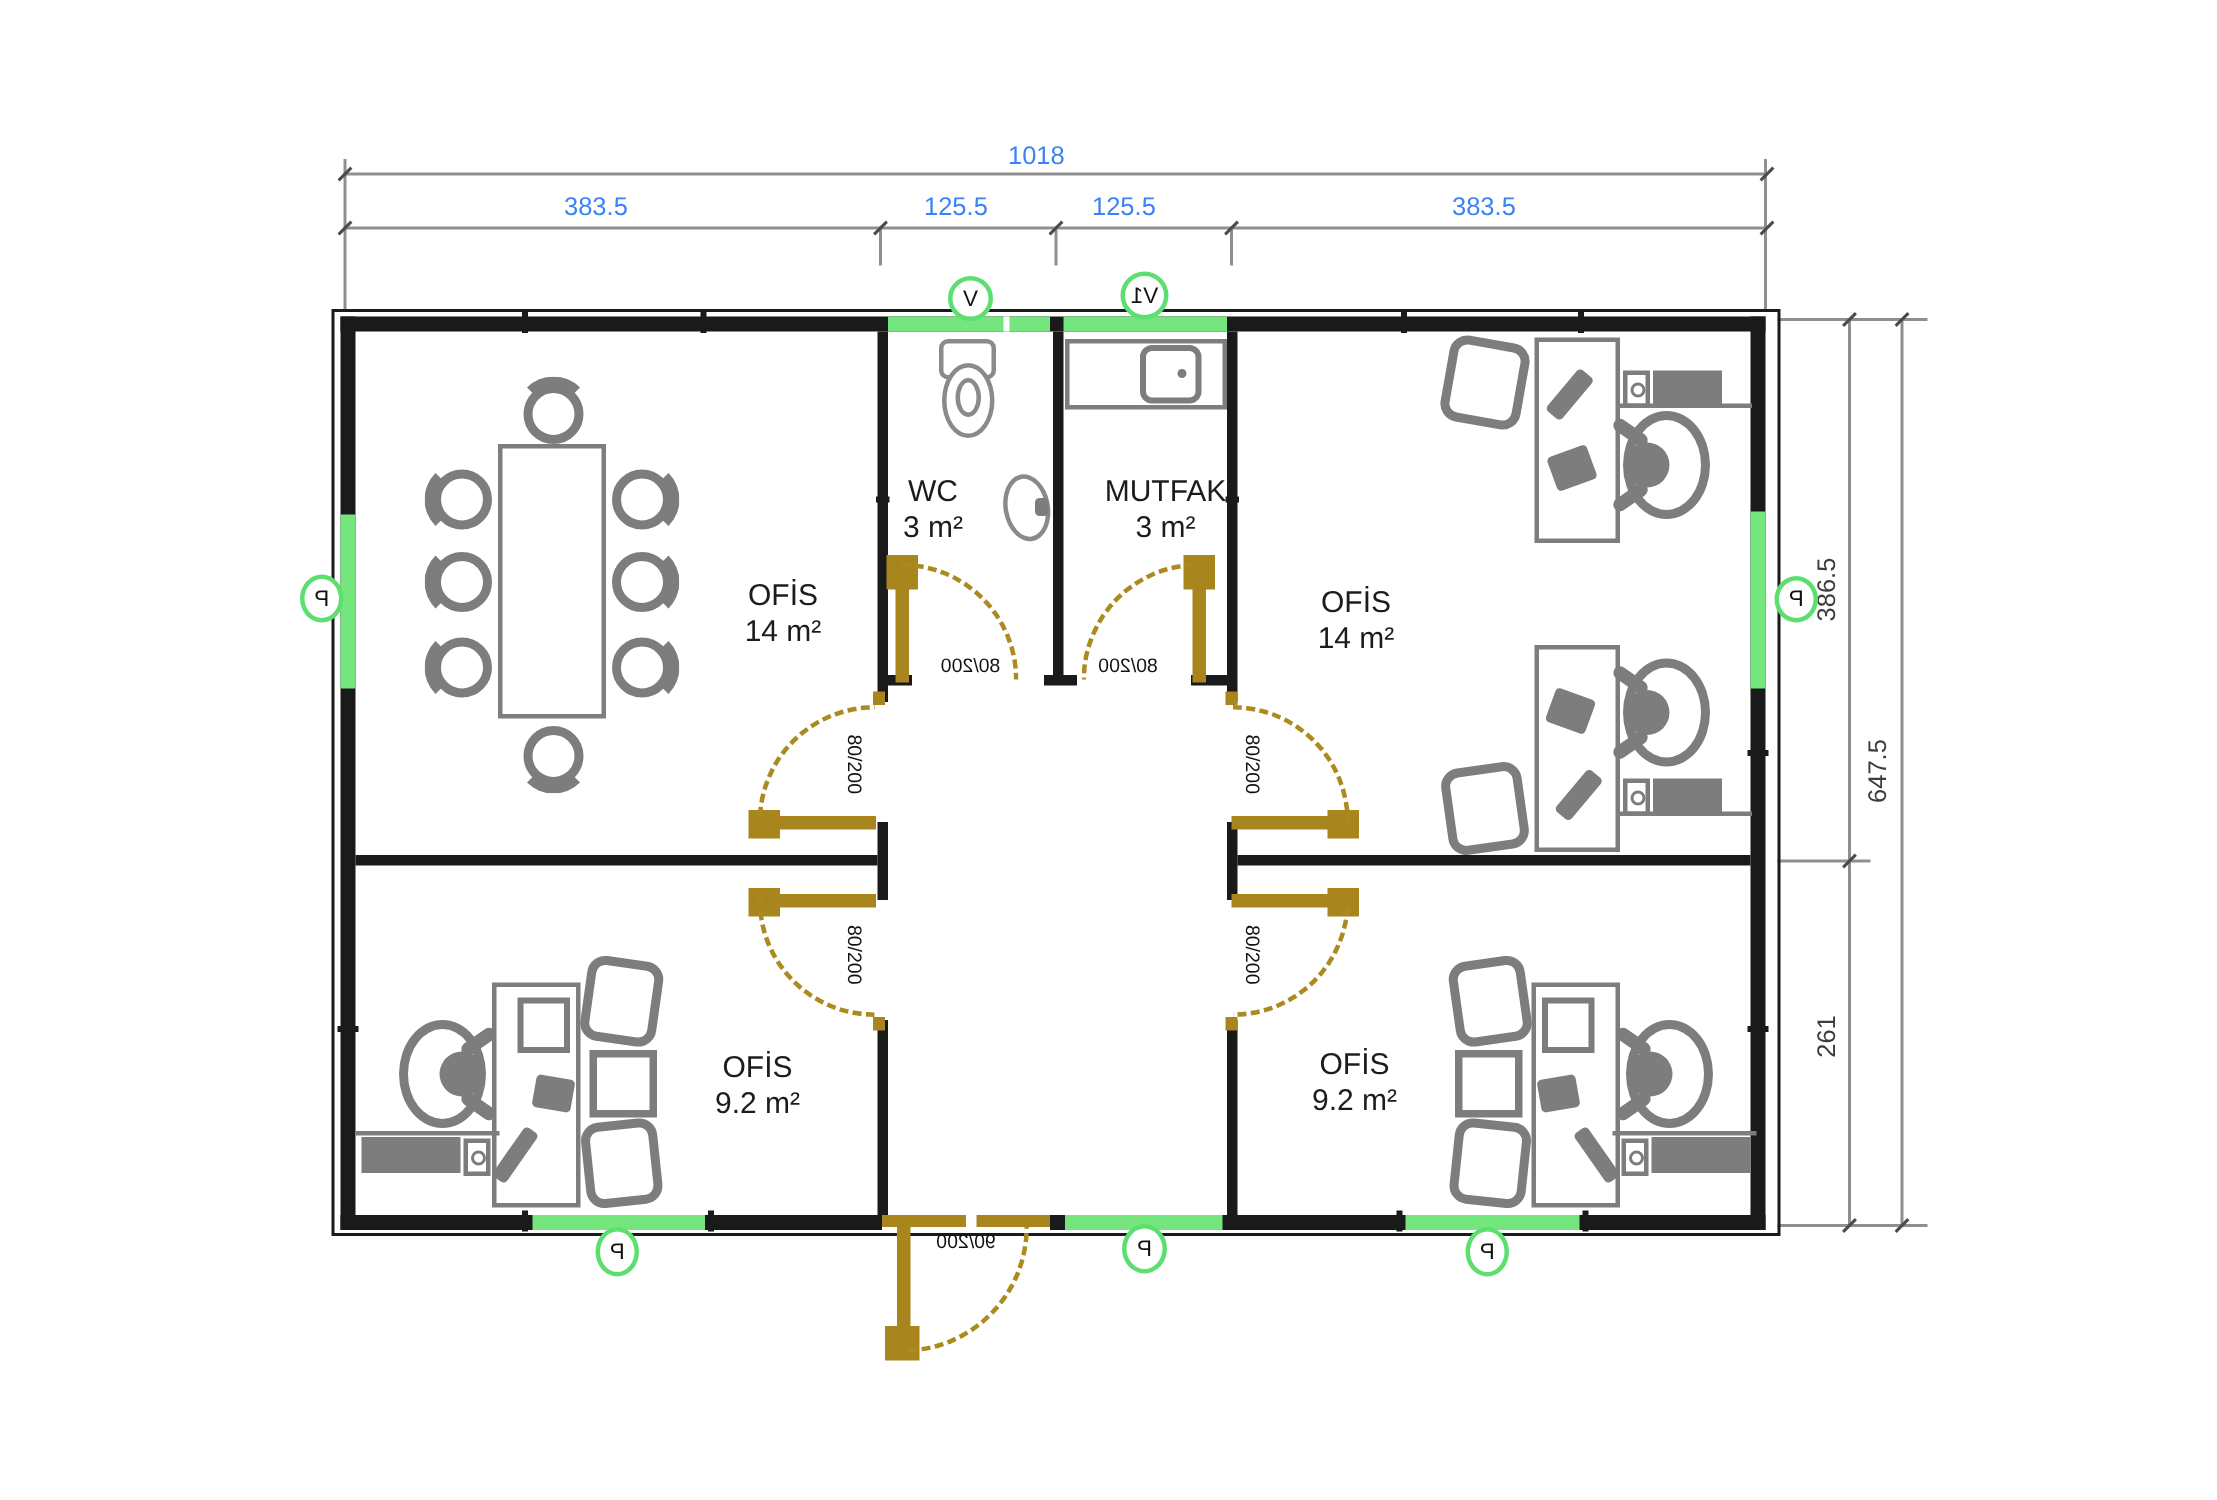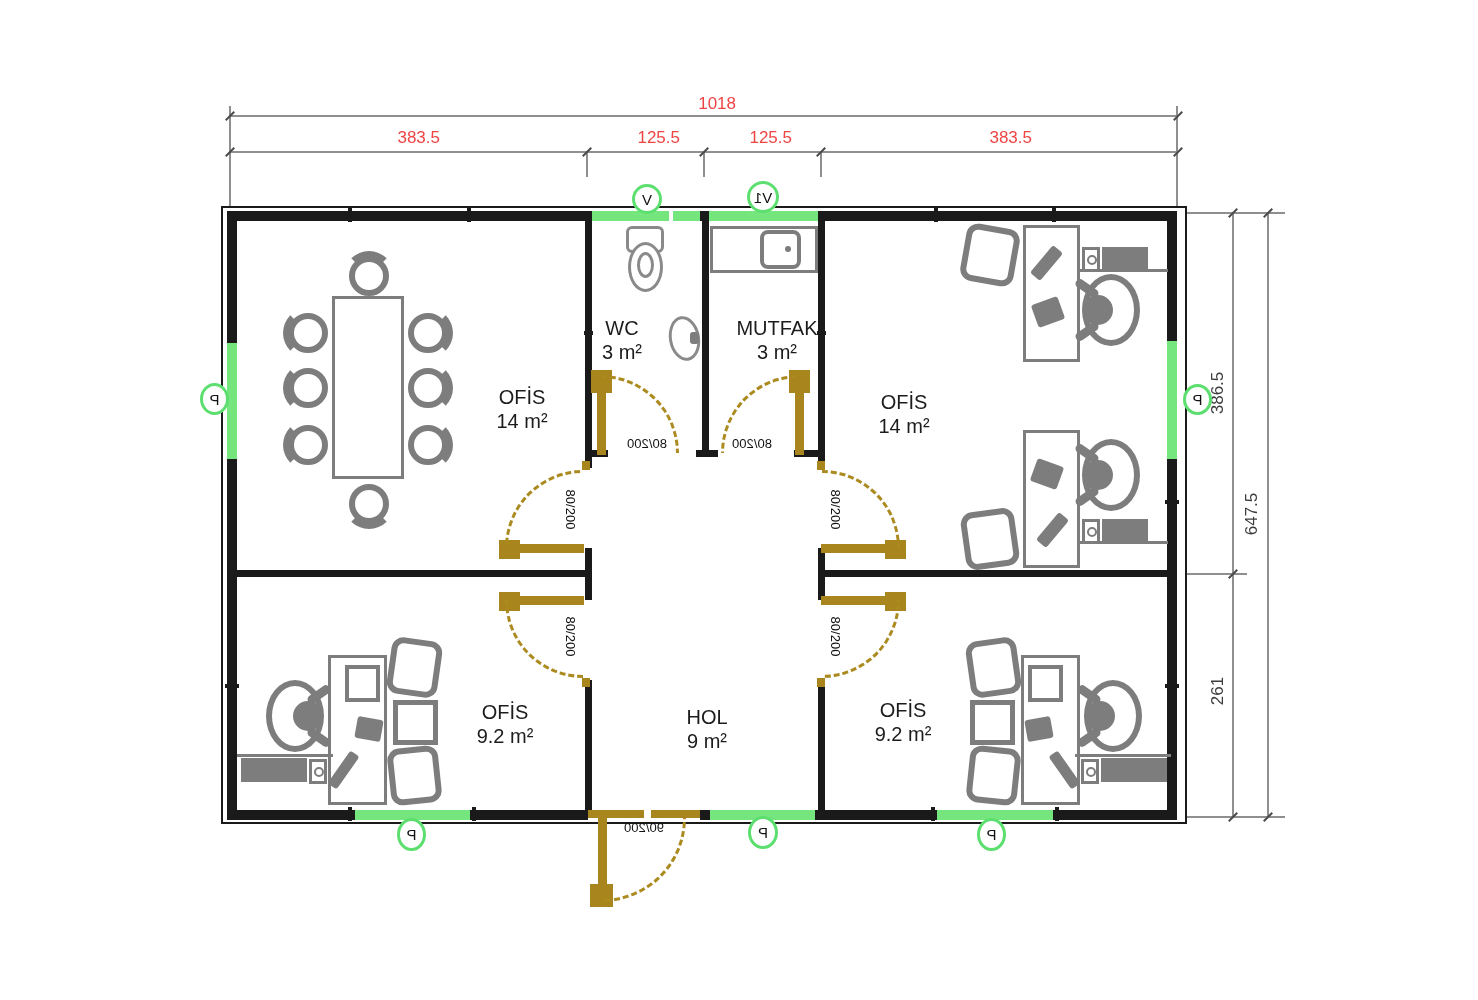--- a/index.html
+++ b/index.html
@@ -9,21 +9,21 @@
   .frame{position:absolute;border:2px solid #1a1a1a}
   .jt{position:absolute;background:#1a1a1a}
   
   .win{position:absolute;background:#75e67d}
   .notch{position:absolute;background:#fff}
   .tag{position:absolute;border:3px solid #5ddf70;border-radius:50%;background:#fff;color:#111;display:flex;align-items:center;justify-content:center;font-size:15px;box-sizing:border-box}
   .mir{transform:scaleX(-1)}
   
   .dline{position:absolute;background:#8f8f8f}
   .tick{position:absolute;width:12px;height:2px;background:#4a4a4a;transform:rotate(-45deg)}
-  .dtext{position:absolute;width:64px;text-align:right;font-size:17px;color:#ef4444;white-space:nowrap}
+  .dtext{position:absolute;width:64px;text-align:left;font-size:17px;color:#3b82f6;white-space:nowrap}
   .vtext{position:absolute;width:64px;text-align:center;font-size:17px;color:#3d3d3d;white-space:nowrap;transform:rotate(-90deg)}
   
   .leaf{position:absolute;background:#a8861d}
   .dblock{position:absolute;background:#a8861d}
   .arc{position:absolute;border:3px dashed #ab8a20;border-radius:50%;box-sizing:border-box}
   .dlabel{position:absolute;width:58px;text-align:center;font-size:13px;color:#111;white-space:nowrap}
   .rot90{transform:rotate(90deg)}
   
   .rlabel{position:absolute;width:130px;text-align:center;font-size:20px;line-height:24px;color:#1c1c1c}
   
@@ -205,24 +205,20 @@
     <div>3 m²</div>
   </div>
   <div class="rlabel" style="left:839px;top:390px">
     <div>OFİS</div>
     <div>14 m²</div>
   </div>
   <div class="rlabel" style="left:440px;top:700px">
     <div>OFİS</div>
     <div>9.2 m²</div>
   </div>
-  <div class="rlabel" style="left:642px;top:705px">
-    <div>HOL</div>
-    <div>9 m²</div>
-  </div>
   <div class="rlabel" style="left:838px;top:698px">
     <div>OFİS</div>
     <div>9.2 m²</div>
   </div>
 
   <div class="desk" style="left:332px;top:296px;width:72px;height:183px"></div>
   <div class="cchair" style="left:288px;top:313px;--r:0deg"></div>
   <div class="cchair" style="left:288px;top:368px;--r:0deg"></div>
   <div class="cchair" style="left:288px;top:425px;--r:0deg"></div>
   <div class="cchair" style="left:408px;top:313px;--r:180deg"></div>

